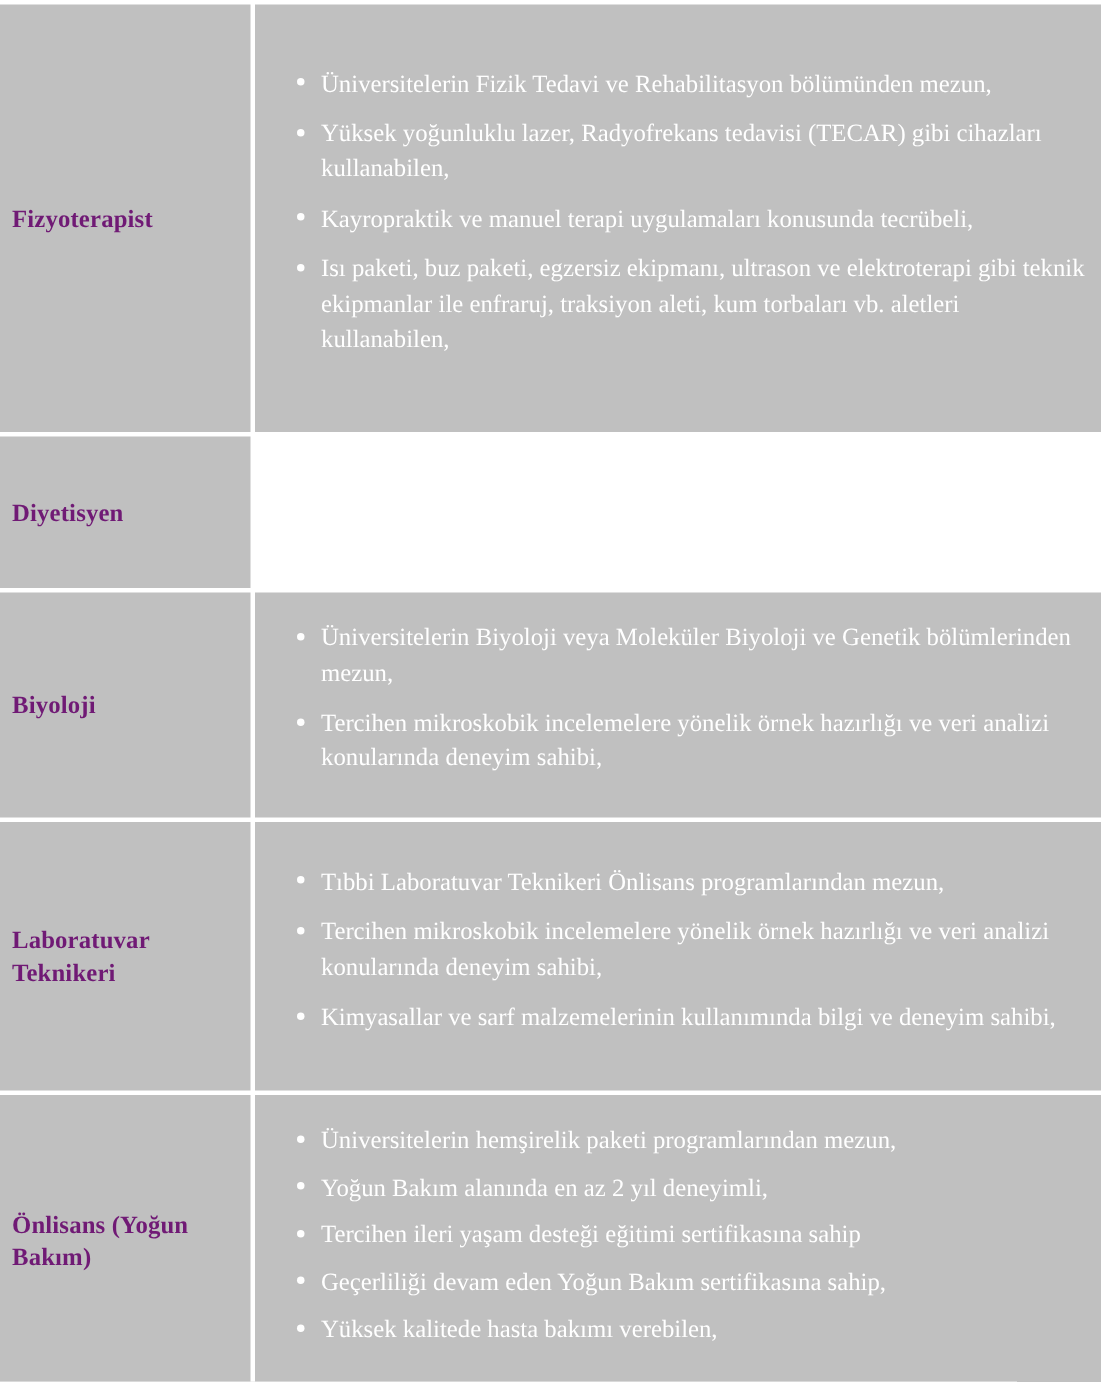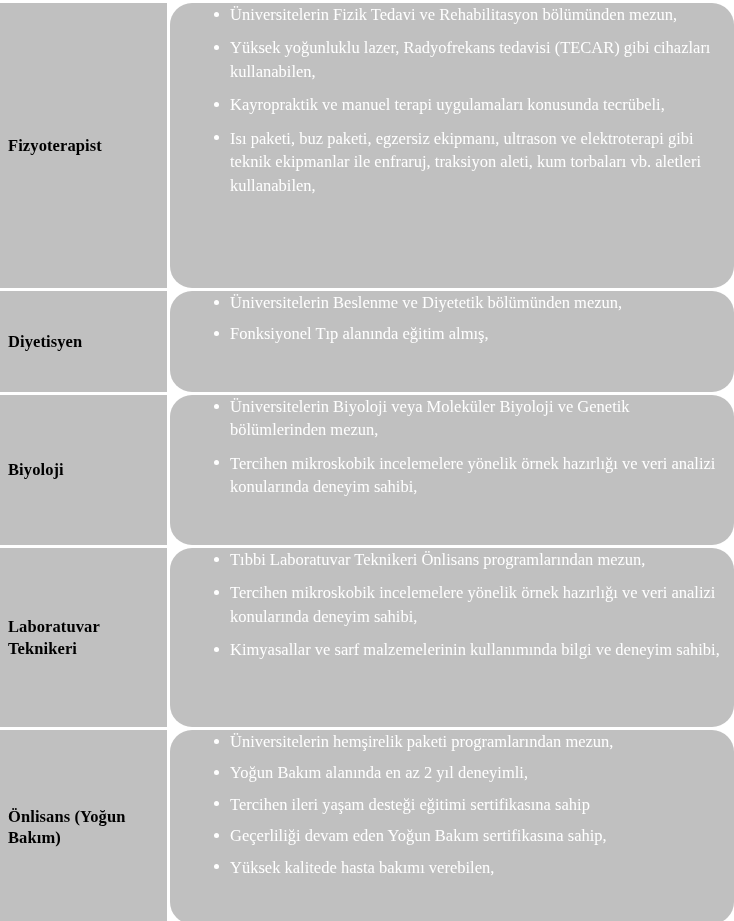--- a/index.html
+++ b/index.html
@@ -45,36 +45,35 @@
   .role-cell {
     width: 167px;
     flex: 0 0 167px;
     background: #c0c0c0;
     display: flex;
     align-items: center;
     box-sizing: border-box;
     padding: 0 8px 0 8px;
   }
   .role-name {
-    color: #000000;
+    color: #701a75;
     font-weight: bold;
     font-size: 16.5px;
     line-height: 1.28;
     letter-spacing: 0.1px;
     font-family: Liberation Serif, serif;
   }
 
   .req-cell {
     flex: 1 1 auto;
     background: #c0c0c0;
     display: flex;
-    align-items: flex-start;
+    align-items: center;
     box-sizing: border-box;
-    padding: 0 10px 0 16px;
-    border-radius: 22px;
+    padding: 0 10px 0 0;
   }
 
   .req-list {
     list-style: none;
     margin: 0;
     padding: 0;
     width: 100%;
   }
   .req-item {
     position: relative;
@@ -129,82 +128,70 @@
           <span>Isı paketi, buz paketi, egzersiz ekipmanı, ultrason ve elektroterapi gibi teknik ekipmanlar ile enfraruj, traksiyon aleti, kum torbaları vb. aletleri kullanabilen,</span>
         </li>
       </ul>
     </div>
   </div>
 
   <div class="table-row row-h-101">
     <div class="role-cell">
       <div class="role-name">Diyetisyen</div>
     </div>
+  </div>
+
+  <div class="table-row row-h-150">
+    <div class="role-cell">
+      <div class="role-name">Biyoloji</div>
+    </div>
+    <div class="req-cell">
+      <ul class="req-list spacing-loose">
+        <li class="req-item">
+          <span class="req-bullet"></span>
+          <span>Üniversitelerin Biyoloji veya Moleküler Biyoloji ve Genetik bölümlerinden mezun,</span>
+        </li>
+        <li class="req-item">
+          <span class="req-bullet"></span>
+          <span>Tercihen mikroskobik incelemelere yönelik örnek hazırlığı ve veri analizi konularında deneyim sahibi,</span>
+        </li>
+      </ul>
+    </div>
+  </div>
+
+  <div class="table-row row-h-179">
+    <div class="role-cell">
+      <div class="role-name">Laboratuvar Teknikeri</div>
+    </div>
+    <div class="req-cell">
+      <ul class="req-list spacing-loose">
+        <li class="req-item">
+          <span class="req-bullet"></span>
+          <span>Tıbbi Laboratuvar Teknikeri Önlisans programlarından mezun,</span>
+        </li>
+        <li class="req-item">
+          <span class="req-bullet"></span>
+          <span>Tercihen mikroskobik incelemelere yönelik örnek hazırlığı ve veri analizi konularında deneyim sahibi,</span>
+        </li>
+        <li class="req-item">
+          <span class="req-bullet"></span>
+          <span>Kimyasallar ve sarf malzemelerinin kullanımında bilgi ve deneyim sahibi,</span>
+        </li>
+      </ul>
+    </div>
+  </div>
+
+  <div class="table-row row-h-194">
+    <div class="role-cell">
+      <div class="role-name">Önlisans (Yoğun Bakım)</div>
+    </div>
     <div class="req-cell">
       <ul class="req-list spacing-tight">
         <li class="req-item">
           <span class="req-bullet"></span>
-          <span>Üniversitelerin Beslenme ve Diyetetik bölümünden mezun,</span>
-        </li>
-        <li class="req-item">
-          <span class="req-bullet"></span>
-          <span>Fonksiyonel Tıp alanında eğitim almış,</span>
-        </li>
-      </ul>
-    </div>
-  </div>
-
-  <div class="table-row row-h-150">
-    <div class="role-cell">
-      <div class="role-name">Biyoloji</div>
-    </div>
-    <div class="req-cell">
-      <ul class="req-list spacing-loose">
-        <li class="req-item">
-          <span class="req-bullet"></span>
-          <span>Üniversitelerin Biyoloji veya Moleküler Biyoloji ve Genetik bölümlerinden mezun,</span>
-        </li>
-        <li class="req-item">
-          <span class="req-bullet"></span>
-          <span>Tercihen mikroskobik incelemelere yönelik örnek hazırlığı ve veri analizi konularında deneyim sahibi,</span>
-        </li>
-      </ul>
-    </div>
-  </div>
-
-  <div class="table-row row-h-179">
-    <div class="role-cell">
-      <div class="role-name">Laboratuvar Teknikeri</div>
-    </div>
-    <div class="req-cell">
-      <ul class="req-list spacing-loose">
-        <li class="req-item">
-          <span class="req-bullet"></span>
-          <span>Tıbbi Laboratuvar Teknikeri Önlisans programlarından mezun,</span>
-        </li>
-        <li class="req-item">
-          <span class="req-bullet"></span>
-          <span>Tercihen mikroskobik incelemelere yönelik örnek hazırlığı ve veri analizi konularında deneyim sahibi,</span>
-        </li>
-        <li class="req-item">
-          <span class="req-bullet"></span>
-          <span>Kimyasallar ve sarf malzemelerinin kullanımında bilgi ve deneyim sahibi,</span>
-        </li>
-      </ul>
-    </div>
-  </div>
-
-  <div class="table-row row-h-194">
-    <div class="role-cell">
-      <div class="role-name">Önlisans (Yoğun Bakım)</div>
-    </div>
-    <div class="req-cell">
-      <ul class="req-list spacing-tight">
-        <li class="req-item">
-          <span class="req-bullet"></span>
           <span>Üniversitelerin hemşirelik paketi programlarından mezun,</span>
         </li>
         <li class="req-item">
           <span class="req-bullet"></span>
           <span>Yoğun Bakım alanında en az 2 yıl deneyimli,</span>
         </li>
         <li class="req-item">
           <span class="req-bullet"></span>
           <span>Tercihen ileri yaşam desteği eğitimi sertifikasına sahip</span>
         </li>

